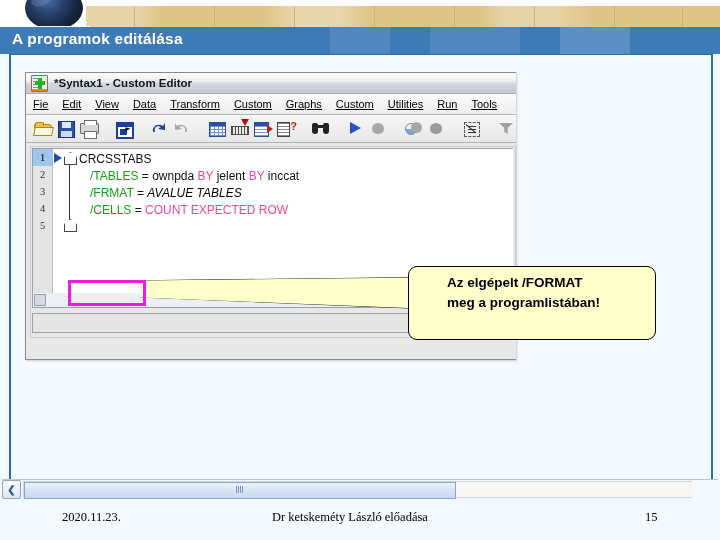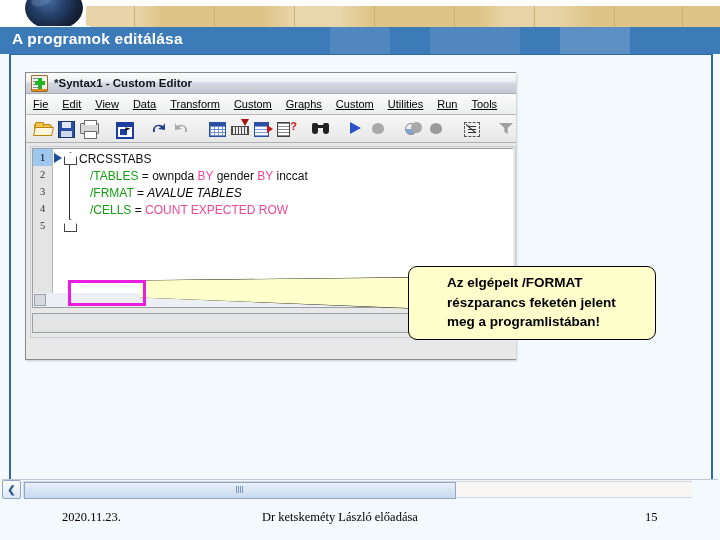--- a/index.html
+++ b/index.html
@@ -256,21 +256,21 @@
   .sb-grip{position:absolute;left:50%;top:3px;width:8px;height:7px;margin-left:-4px;
     background:repeating-linear-gradient(90deg,#7d97bb 0 1px,transparent 1px 2px);}
   .sb-right-edge{position:absolute;right:0;top:0;width:26px;height:100%;background:#f4f9fd;}
 
   
   #footer{
     position:absolute;left:0;top:450px;width:720px;height:30px;
     font-family:"Liberation Serif",serif;font-size:12.5px;color:#000;
   }
   #footer-date{position:absolute;left:62px;top:6px;}
-  #footer-center{position:absolute;left:262px;top:6px;}
+  #footer-center{position:absolute;left:272px;top:6px;}
   #footer-page{position:absolute;left:645px;top:6px;}
 </style>
 </head>
 <body>
 
 <div id="banner">
   <div class="tan-band">
     <div class="tan-wash"></div>
     <div class="seam" style="left:48px"></div>
     <div class="seam" style="left:128px"></div>
@@ -427,21 +427,21 @@
         <div class="brace-line"></div>
         <div class="brace-top"></div>
         <div class="brace-bot"></div>
       </div>
 
       <div id="code">
         <div class="code-line">
           <span class="kw-plain">CRCSSTABS</span>
         </div>
         <div class="code-line indent">
-          <span class="kw-sub">/TABLES</span><span class="kw-plain"> = </span><span class="kw-plain">ownpda</span><span class="kw-key"> BY</span><span class="kw-plain"> gender</span><span class="kw-key"> BY</span><span class="kw-plain"> inccat</span>
+          <span class="kw-sub">/TABLES</span><span class="kw-plain"> = </span><span class="kw-plain">ownpda</span><span class="kw-key"> BY</span><span class="kw-plain"> jelent</span><span class="kw-key"> BY</span><span class="kw-plain"> inccat</span>
         </div>
         <div class="code-line indent">
           <span class="kw-sub">/FRMAT</span><span class="kw-plain"> = </span><span class="kw-black">AVALUE TABLES</span>
         </div>
         <div class="code-line indent">
           <span class="kw-sub">/CELLS</span><span class="kw-plain"> = </span><span class="kw-key">COUNT EXPECTED ROW</span>
         </div>
       </div>
     </div>
 
@@ -456,21 +456,20 @@
   <div id="callout-tail">
     <svg width="280" height="32" viewBox="0 0 280 32" style="position:absolute;left:0;top:0">
       <polygon points="0,3 280,0 280,32 0,21" fill="#ffffcc" stroke="none"></polygon>
       <line x1="0" y1="3" x2="280" y2="0" stroke="#000" stroke-width="1"></line>
       <line x1="0" y1="21" x2="280" y2="32" stroke="#000" stroke-width="1"></line>
     </svg>
   </div>
 
   <div id="callout">
     <div class="callout-text">Az elgépelt /FORMAT</div>
-    <div class="callout-text">részparancs feketén jelent</div>
     <div class="callout-text">meg a programlistában!</div>
   </div>
 
   <div id="fmt-highlight"></div>
 
   <div id="bottom-scroll">
     <div class="sb-btn">❮</div>
     <div class="sb-track">
       <div class="sb-thumb">
         <div class="sb-grip"></div>

